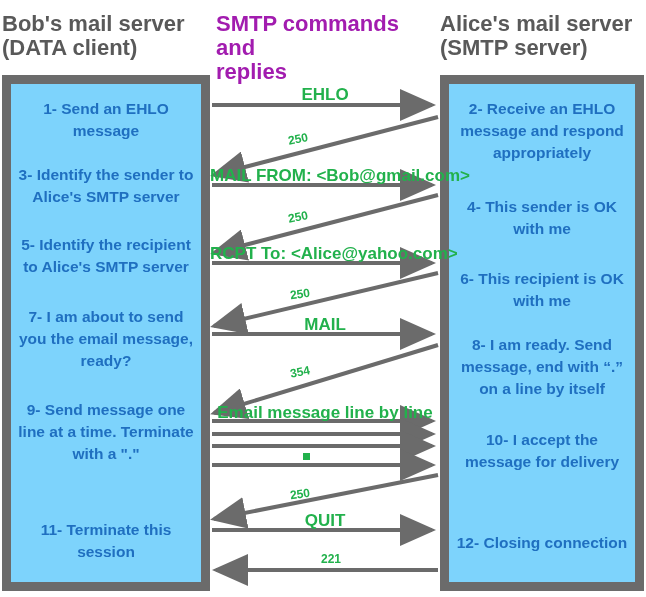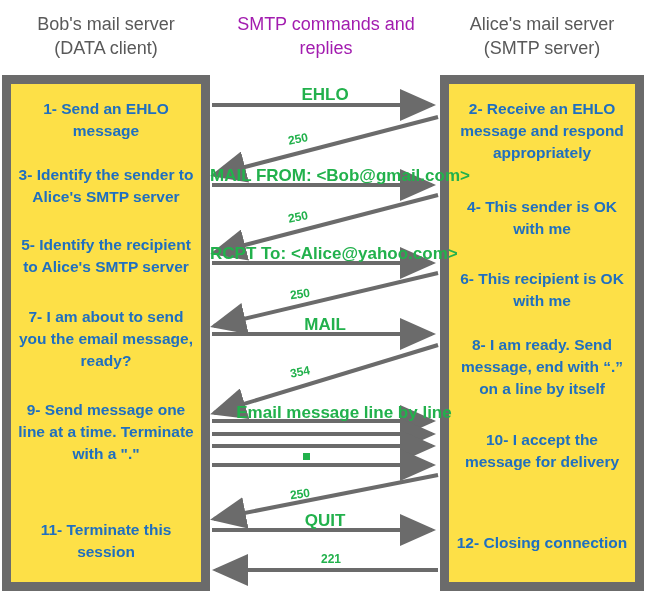--- a/index.html
+++ b/index.html
@@ -18,42 +18,42 @@
   
   .header {
     position: absolute;
     top: 0;
     left: 0;
     width: 646px;
     height: 72px;
   }
   .hdr-title {
     position: absolute;
-    text-align: center;
-    font-weight: normal;
-    font-size: 18px;
+    text-align: left;
+    font-weight: bold;
+    font-size: 22px;
     line-height: 24px;
   }
   .hdr-left  { left: 2px;   top: 12px; width: 208px; color: #595959; }
   .hdr-mid   { left: 216px; top: 12px; width: 220px; color: #a21caf; }
   .hdr-right { left: 440px; top: 12px; width: 204px; color: #595959; }
 
   
   .panel {
     position: absolute;
     top: 75px;
     height: 516px;
     background: #6b6b6b;
     box-sizing: border-box;
     padding: 9px;
   }
   .panel-inner {
     width: 100%;
     height: 100%;
-    background: #fde047;
+    background: #7dd3fc;
     position: relative;
   }
   .panel-left  { left: 2px;   width: 208px; }
   .panel-right { left: 440px; width: 204px; }
 
   
   .step {
     position: absolute;
     left: 0;
     width: 100%;
@@ -184,21 +184,21 @@
   <div class="lbl lbl-code lbl-rot" style="left:78px; top:135px;">250</div>
 
   <div class="lbl lbl-cmd" style="left:0; top:169px; width:230px;">RCPT To: &lt;Alice@yahoo.com&gt;</div>
 
   <div class="lbl lbl-code lbl-rot-s" style="left:80px; top:212px;">250</div>
 
   <div class="lbl lbl-cmd" style="left:0; top:240px; width:230px;">MAIL</div>
 
   <div class="lbl lbl-code lbl-rot" style="left:80px; top:290px;">354</div>
 
-  <div class="lbl lbl-cmd" style="left:0; top:328px; width:230px;padding-left:19px;">Email message line by line</div>
+  <div class="lbl lbl-cmd" style="left:0; top:328px; width:230px;">Email message line by line</div>
 
   <div class="greendot" style="left:93px; top:378px;"></div>
 
   <div class="lbl lbl-code lbl-rot-s" style="left:80px; top:412px;">250</div>
 
   <div class="lbl lbl-cmd" style="left:0; top:436px; width:230px;">QUIT</div>
 
   <div class="lbl lbl-code" style="left:16px; top:477px; width:210px;">221</div>
 
 </div>

